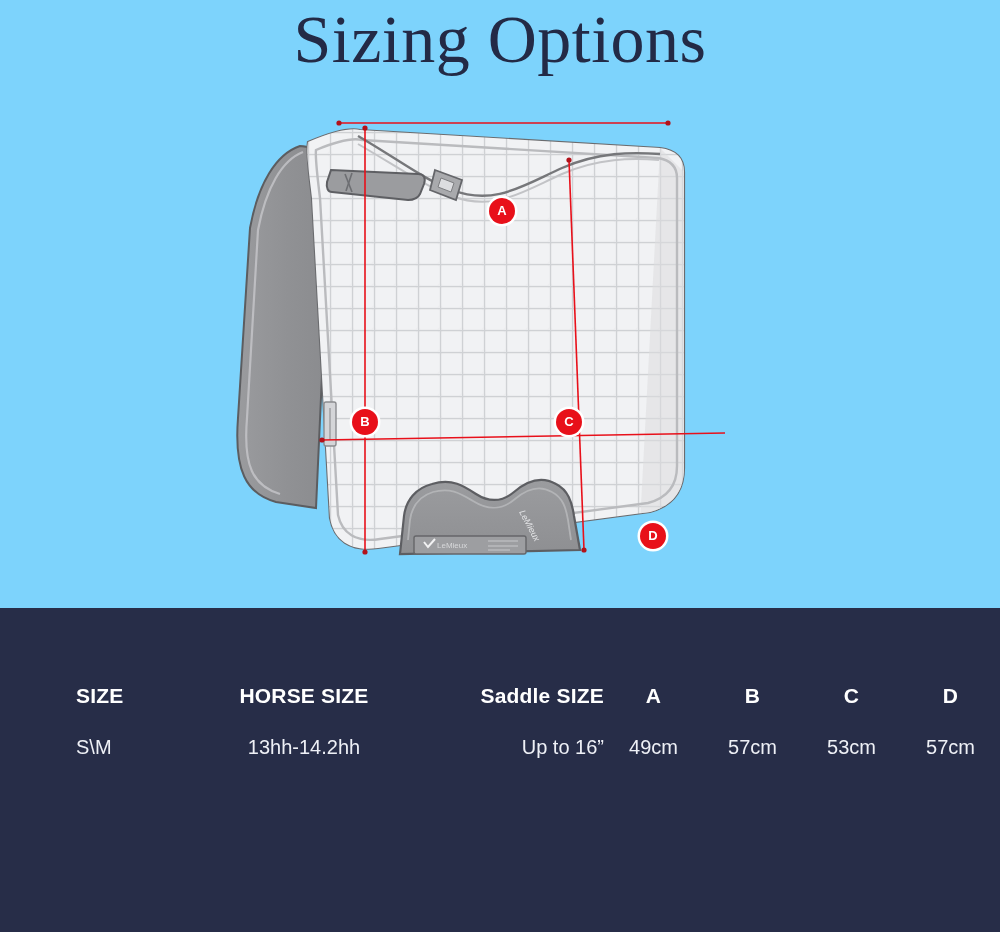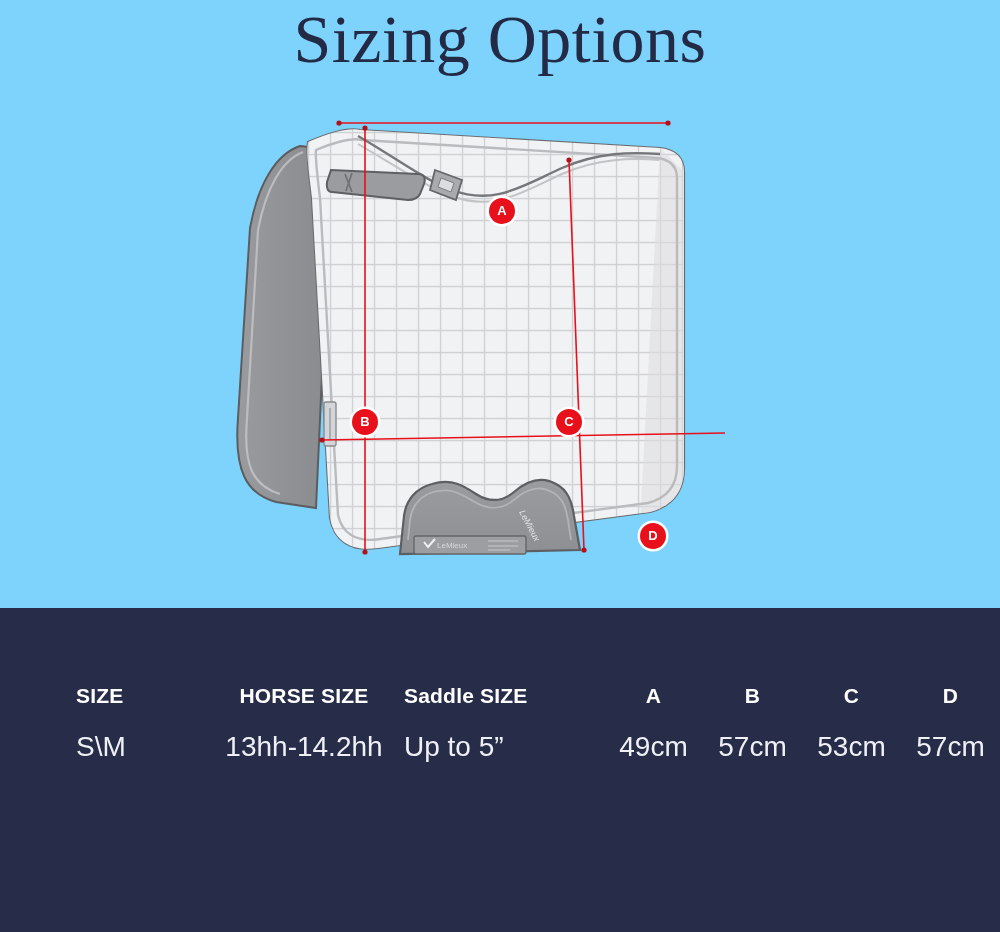--- a/index.html
+++ b/index.html
@@ -90,29 +90,29 @@
     margin-left: 16px;
   }
   .size-table th {
     font-size: 21px;
     font-weight: bold;
     height: 52px;
     vertical-align: middle;
     letter-spacing: 0.2px;
   }
   .size-table td {
-    font-size: 28px;
+    font-size: 20px;
     font-weight: normal;
     height: 50px;
     vertical-align: middle;
     color: #eef0f6;
   }
   .col-size    { width: 128px; text-align: left;   padding-left: 76px !important; }
   .col-horse   { width: 200px; text-align: center; }
-  .col-saddle  { width: 200px; text-align: left; }
+  .col-saddle  { width: 200px; text-align: right; }
   .col-meas    { width: 99px;  text-align: center; }
   .col-meas-d  { width: 99px;  text-align: center; }
 </style>
 </head>
 <body>
 
 <div id="page">
 
   <div class="title">Sizing Options</div>
 
@@ -254,21 +254,21 @@
           <th class="col-meas">A</th>
           <th class="col-meas">B</th>
           <th class="col-meas">C</th>
           <th class="col-meas-d">D</th>
         </tr>
       </thead>
       <tbody>
         <tr>
           <td class="col-size">S\M</td>
           <td class="col-horse">13hh-14.2hh</td>
-          <td class="col-saddle">Up to 5”</td>
+          <td class="col-saddle">Up to 16”</td>
           <td class="col-meas">49cm</td>
           <td class="col-meas">57cm</td>
           <td class="col-meas">53cm</td>
           <td class="col-meas-d">57cm</td>
         </tr>
       </tbody>
     </table>
 
   </div>
 

